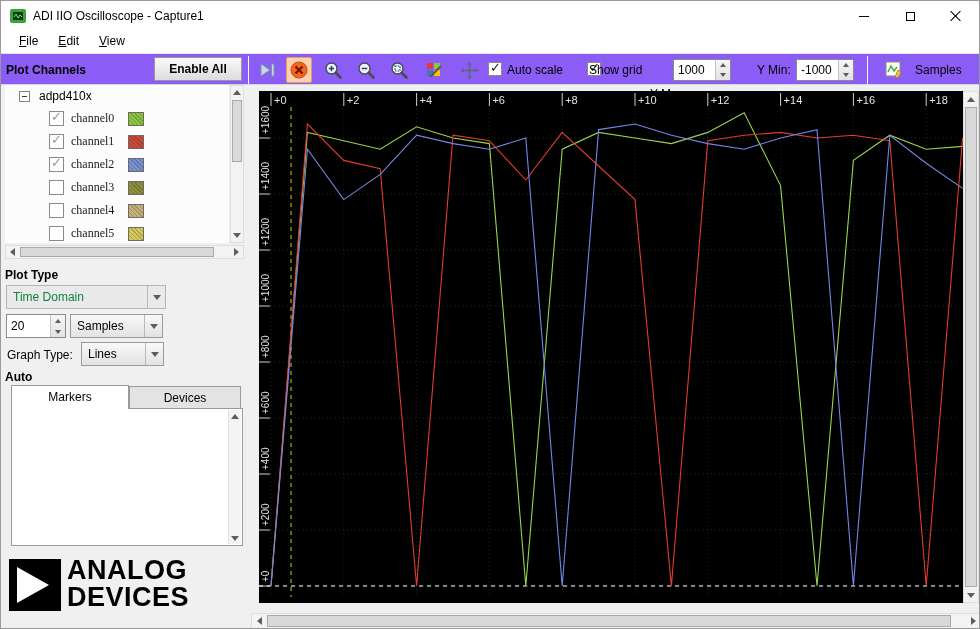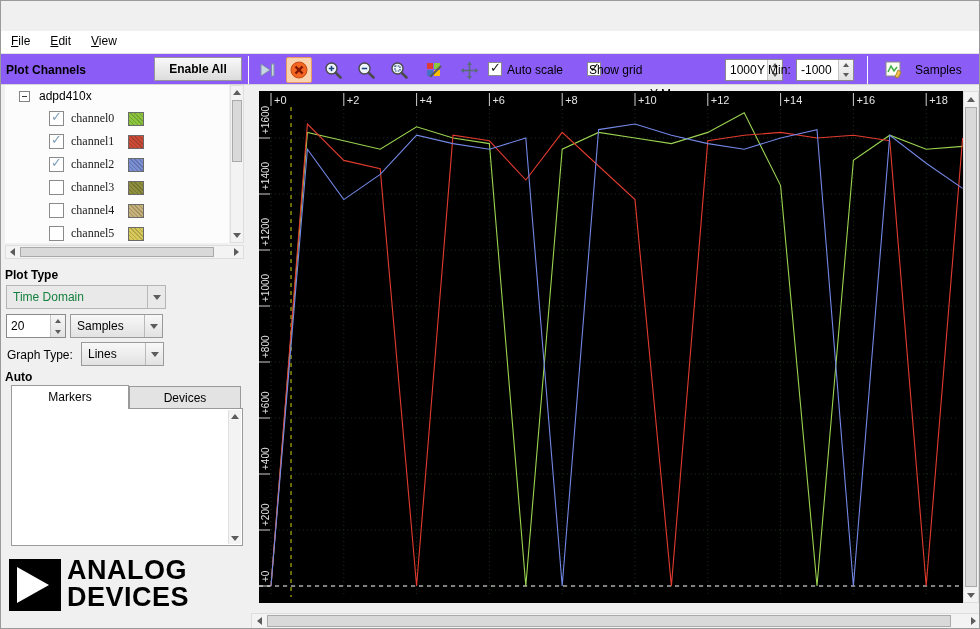--- a/index.html
+++ b/index.html
@@ -12,21 +12,21 @@
   .title-text { position:absolute; left:32px; top:8px; font-size:12px; }
   .win-btn { position:absolute; top:0; width:46px; height:30px; display:flex; align-items:center; justify-content:center; }
   .win-btn.min { right:92px; } .win-btn.max { right:46px; } .win-btn.close { right:0; }
   .glyph-min { width:10px; height:1px; background:#000; }
   .glyph-max { width:9px; height:9px; border:1px solid #000; }
   .glyph-close { position:relative; width:12px; height:12px; }
   .glyph-close::before, .glyph-close::after { content:''; position:absolute; left:5px; top:-1px; width:1px; height:14px; background:#000; }
   .glyph-close::before { transform:rotate(45deg); } .glyph-close::after { transform:rotate(-45deg); }
 
   
-  .menubar { position:absolute; left:0; top:30px; width:100%; height:22px; background:#fff; display:flex; padding-left:0; }
+  .menubar { position:absolute; left:0; top:30px; width:100%; height:22px; background:#fff; display:flex; padding-left:8px; }
   .menu-item { padding:3px 10px; cursor:default; }
   .menu-item u { text-decoration:underline; }
 
   
   .toolbar { position:absolute; left:0; top:52px; width:100%; height:32px; background:#8b5cf6; border-top:1px solid #e4e4e4; border-bottom:1px solid #d6d6d6; }
   .tb-abs { position:absolute; }
   .bold { font-weight:bold; }
   .btn { border:1px solid #979797; background:linear-gradient(#f9f9f9,#dcdcdc); text-align:center; line-height:22px; font-size:12px; }
   .tbtn { width:26px; height:26px; display:flex; align-items:center; justify-content:center; border:1px solid transparent; }
   .tbtn.active { background:#fad2ae; border:1px solid #e89a5f; border-radius:2px; }
@@ -81,20 +81,37 @@
 
   
   .plot { position:absolute; left:258px; top:90px; width:704px; height:512px; background:#000; }
   .plot svg { display:block; }
 </style>
 </head>
 <body>
 
 <div class="window">
 
+  <div class="titlebar">
+    <svg class="app-icon" viewBox="0 0 16 16">
+      <rect x="0" y="1" width="16" height="14" rx="2" fill="#39a33f"></rect>
+      <rect x="3" y="4" width="10" height="8" fill="#0b3b10"></rect>
+      <polyline points="4,9 6,6 8,10 10,7 12,9" fill="none" stroke="#7ee07e" stroke-width="1"></polyline>
+    </svg>
+    <span class="title-text">ADI IIO Oscilloscope - Capture1</span>
+    <div class="win-btn min">
+        <span class="glyph-min"></span>
+      </div>
+    <div class="win-btn max">
+        <span class="glyph-max"></span>
+      </div>
+    <div class="win-btn close">
+        <span class="glyph-close"></span>
+      </div>
+  </div>
 
   <div class="menubar">
     <span class="menu-item"><u>F</u>ile</span>
     <span class="menu-item"><u>E</u>dit</span>
     <span class="menu-item"><u>V</u>iew</span>
   </div>
 
   <div class="toolbar">
     <span class="tb-abs bold" style="left:5px; top:9px;">Plot Channels</span>
     <div class="tb-abs btn" style="left:153px; top:3px; width:88px; height:24px;font-weight:bold;">Enable All</div>
@@ -154,21 +171,21 @@
         <polygon points="18.5,9.5 15,7 15,12" fill="#5a6b7a"></polygon>
       </svg>
     </div>
 
     <span class="cb tb-abs checked" style="left:487px; top:8px;"></span>
     <span class="tb-abs" style="left:506px; top:9px;">Auto scale</span>
     <span class="cb tb-abs checked" style="left:569px; top:8px;"></span>
     <span class="tb-abs" style="left:588px; top:9px;">Show grid</span>
 
     <span class="tb-abs" style="left:649px; top:9px;margin-top:24px;">Y Max:</span>
-    <div class="tb-abs spin" style="left:724px; top:5px; width:58px;">
+    <div class="tb-abs spin" style="left:672px; top:5px; width:58px;">
       <span class="val">1000</span>
       <span class="arrows">
           <div>
             <span class="t-up t-sm"></span>
           </div>
           <div>
             <span class="t-down t-sm"></span>
           </div>
         </span>
     </div>

